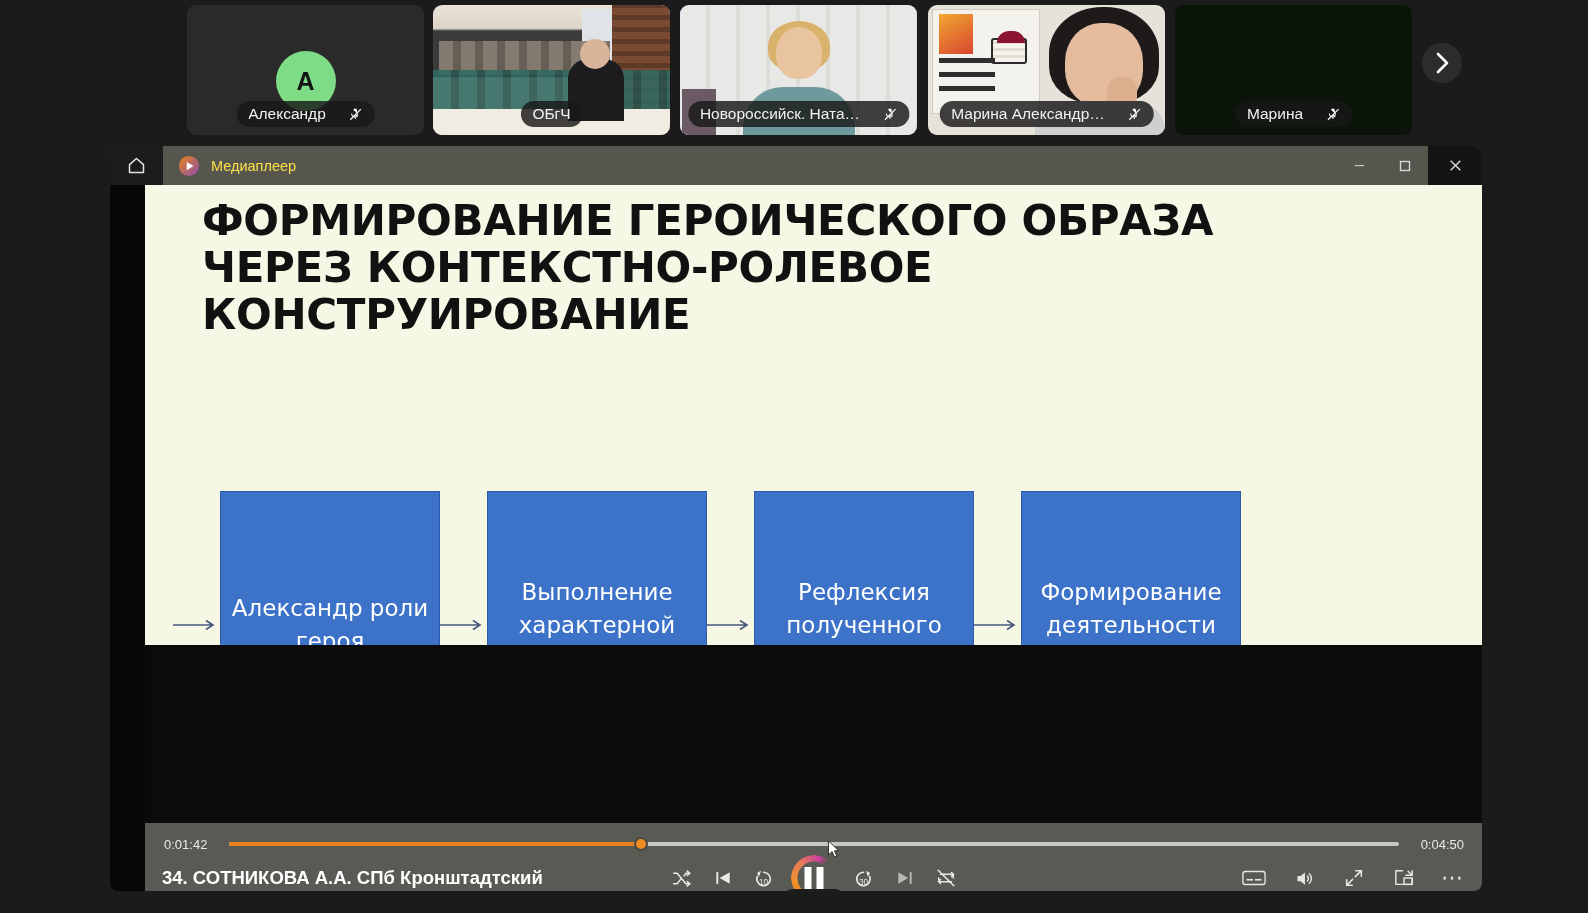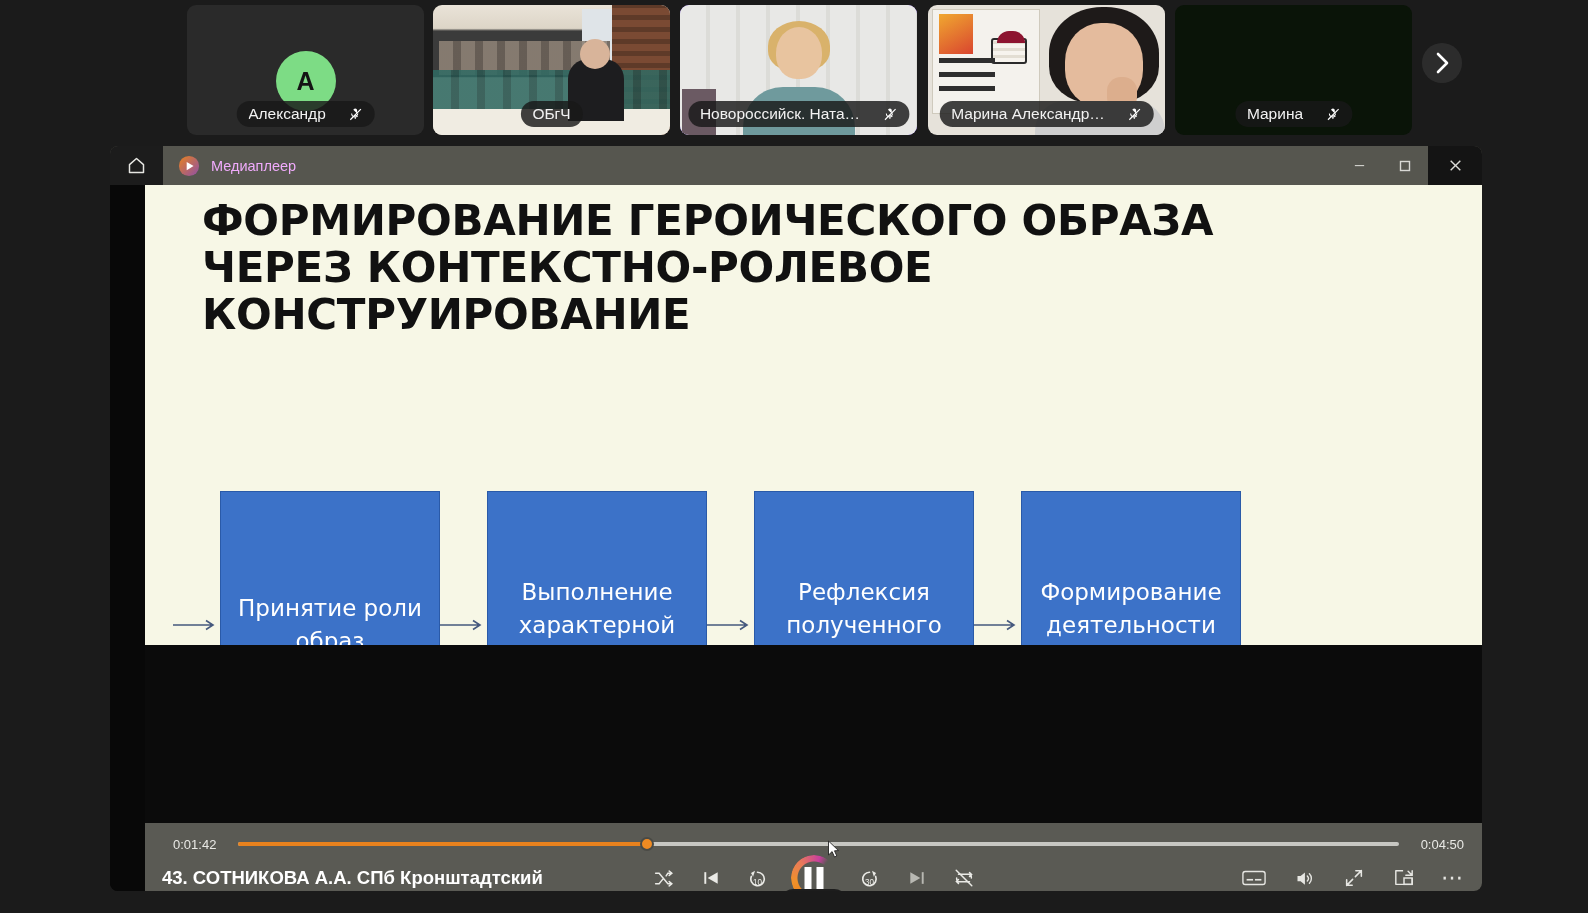--- a/index.html
+++ b/index.html
@@ -120,21 +120,21 @@
   .titlebar {
     position: absolute; left: 0; top: 0; width: 100%; height: 39px;
     background: #56564f;
     display: flex; align-items: center;
   }
   .tb-home {
     width: 53px; height: 39px; background: #1c1c1c;
     display: flex; align-items: center; justify-content: center;
   }
   .tb-appicon { margin-left: 15px; width: 22px; height: 22px; }
-  .tb-title { margin-left: 11px; color: #f0abfc; font-size: 14.5px; }
+  .tb-title { margin-left: 11px; color: #fde047; font-size: 14.5px; }
   .tb-spacer { flex: 1; }
   .wbtn {
     width: 46px; height: 39px; display: flex;
     align-items: center; justify-content: center;
     color: #dcdcd8;
   }
   .wbtn.close { background: #141414; width: 54px; }
 
   
   .left-rail {
@@ -189,21 +189,21 @@
   
   .ctrl {
     position: absolute; left: 35px; right: 0; top: 677px; bottom: 0;
     background: #5a5a54;
   }
   .seek-row {
     position: absolute; left: 0; right: 0; top: 0; height: 42px;
     display: flex; align-items: center;
   }
   .time { color: #e9e9e5; font-size: 13px; font-family:"Liberation Sans",sans-serif; }
-  .time.cur { margin-left: 28px; }
+  .time.cur { margin-left: 19px; }
   .time.dur { margin-right: 18px; }
   .track {
     position: relative; flex: 1; height: 4px;
     margin: 0 22px; background: #c7c7c2; border-radius: 2px;
   }
   .track .filled {
     position: absolute; left: 0; top: 0; height: 100%;
     width: 35.2%; background: #e8821e; border-radius: 2px;
   }
   .track .knob {
@@ -217,21 +217,21 @@
     display: flex; align-items: center;
   }
   .track-title {
     margin-left: 17px; color: #fff;
     font-size: 18.5px; font-weight: 600;
     white-space: nowrap;
   }
   .transport {
     position: absolute; left: 50%; top: 50%;
     transform: translate(-50%,-50%);
-    display: flex; align-items: center; gap: 19px;
+    display: flex; align-items: center; gap: 13px;
   }
   .tbtn { width: 28px; height: 28px; display:flex; align-items:center; justify-content:center; }
   .playbtn { position: relative; width: 46px; height: 46px; }
   .playbtn .ring {
     position: absolute; inset: 0; border-radius: 50%;
     background: conic-gradient(from 200deg, #e8801e 0deg, #f0912a 60deg, #e87a5a 120deg, #c93f9e 175deg, rgba(0,0,0,0) 200deg, rgba(0,0,0,0) 360deg);
     -webkit-mask: radial-gradient(circle, transparent 16px, #000 17px);
     mask: radial-gradient(circle, transparent 16px, #000 17px);
   }
   .playbtn .bars {
@@ -388,21 +388,21 @@
 
   <div class="slide">
     <div class="slide-title">ФОРМИРОВАНИЕ ГЕРОИЧЕСКОГО ОБРАЗА ЧЕРЕЗ КОНТЕКСТНО-РОЛЕВОЕ КОНСТРУИРОВАНИЕ</div>
 
     <div class="flow">
       <div class="farrow">
         <svg width="47" height="14" viewBox="0 0 47 14">
             <path d="M0 7 H39 M33 2.5 L40 7 L33 11.5" stroke="#46597e" stroke-width="1.6" fill="none"></path>
           </svg>
       </div>
-      <div class="fbox">Принятие роли образ</div>
+      <div class="fbox">Александр роли героя</div>
       <div class="farrow">
         <svg width="47" height="14" viewBox="0 0 47 14">
             <path d="M0 7 H39 M33 2.5 L40 7 L33 11.5" stroke="#46597e" stroke-width="1.6" fill="none"></path>
           </svg>
       </div>
       <div class="fbox">Выполнение характерной деятельности</div>
       <div class="farrow">
         <svg width="47" height="14" viewBox="0 0 47 14">
             <path d="M0 7 H39 M33 2.5 L40 7 L33 11.5" stroke="#46597e" stroke-width="1.6" fill="none"></path>
           </svg>
@@ -422,21 +422,21 @@
     <div class="seek-row">
       <span class="time cur">0:01:42</span>
       <div class="track">
         <div class="filled"></div>
         <div class="knob"></div>
       </div>
       <span class="time dur">0:04:50</span>
     </div>
 
     <div class="bottom-row">
-      <div class="track-title">43. СОТНИКОВА А.А. СПб Кронштадтский</div>
+      <div class="track-title">34. СОТНИКОВА А.А. СПб Кронштадтский</div>
 
       <div class="transport">
 
         <div class="tbtn">
           <svg width="21" height="21" viewBox="0 0 24 24">
             <path d="M3 6 H7 L17 18 H21 M3 18 H7 L11 13 M15 9 L17 6 H21" stroke="#eaeae6" stroke-width="1.7" fill="none" stroke-linecap="round"></path>
             <path d="M18.5 3.5 L21.5 6 L18.5 8.5 M18.5 15.5 L21.5 18 L18.5 20.5" stroke="#eaeae6" stroke-width="1.7" fill="none" stroke-linecap="round"></path>
           </svg>
         </div>
 

